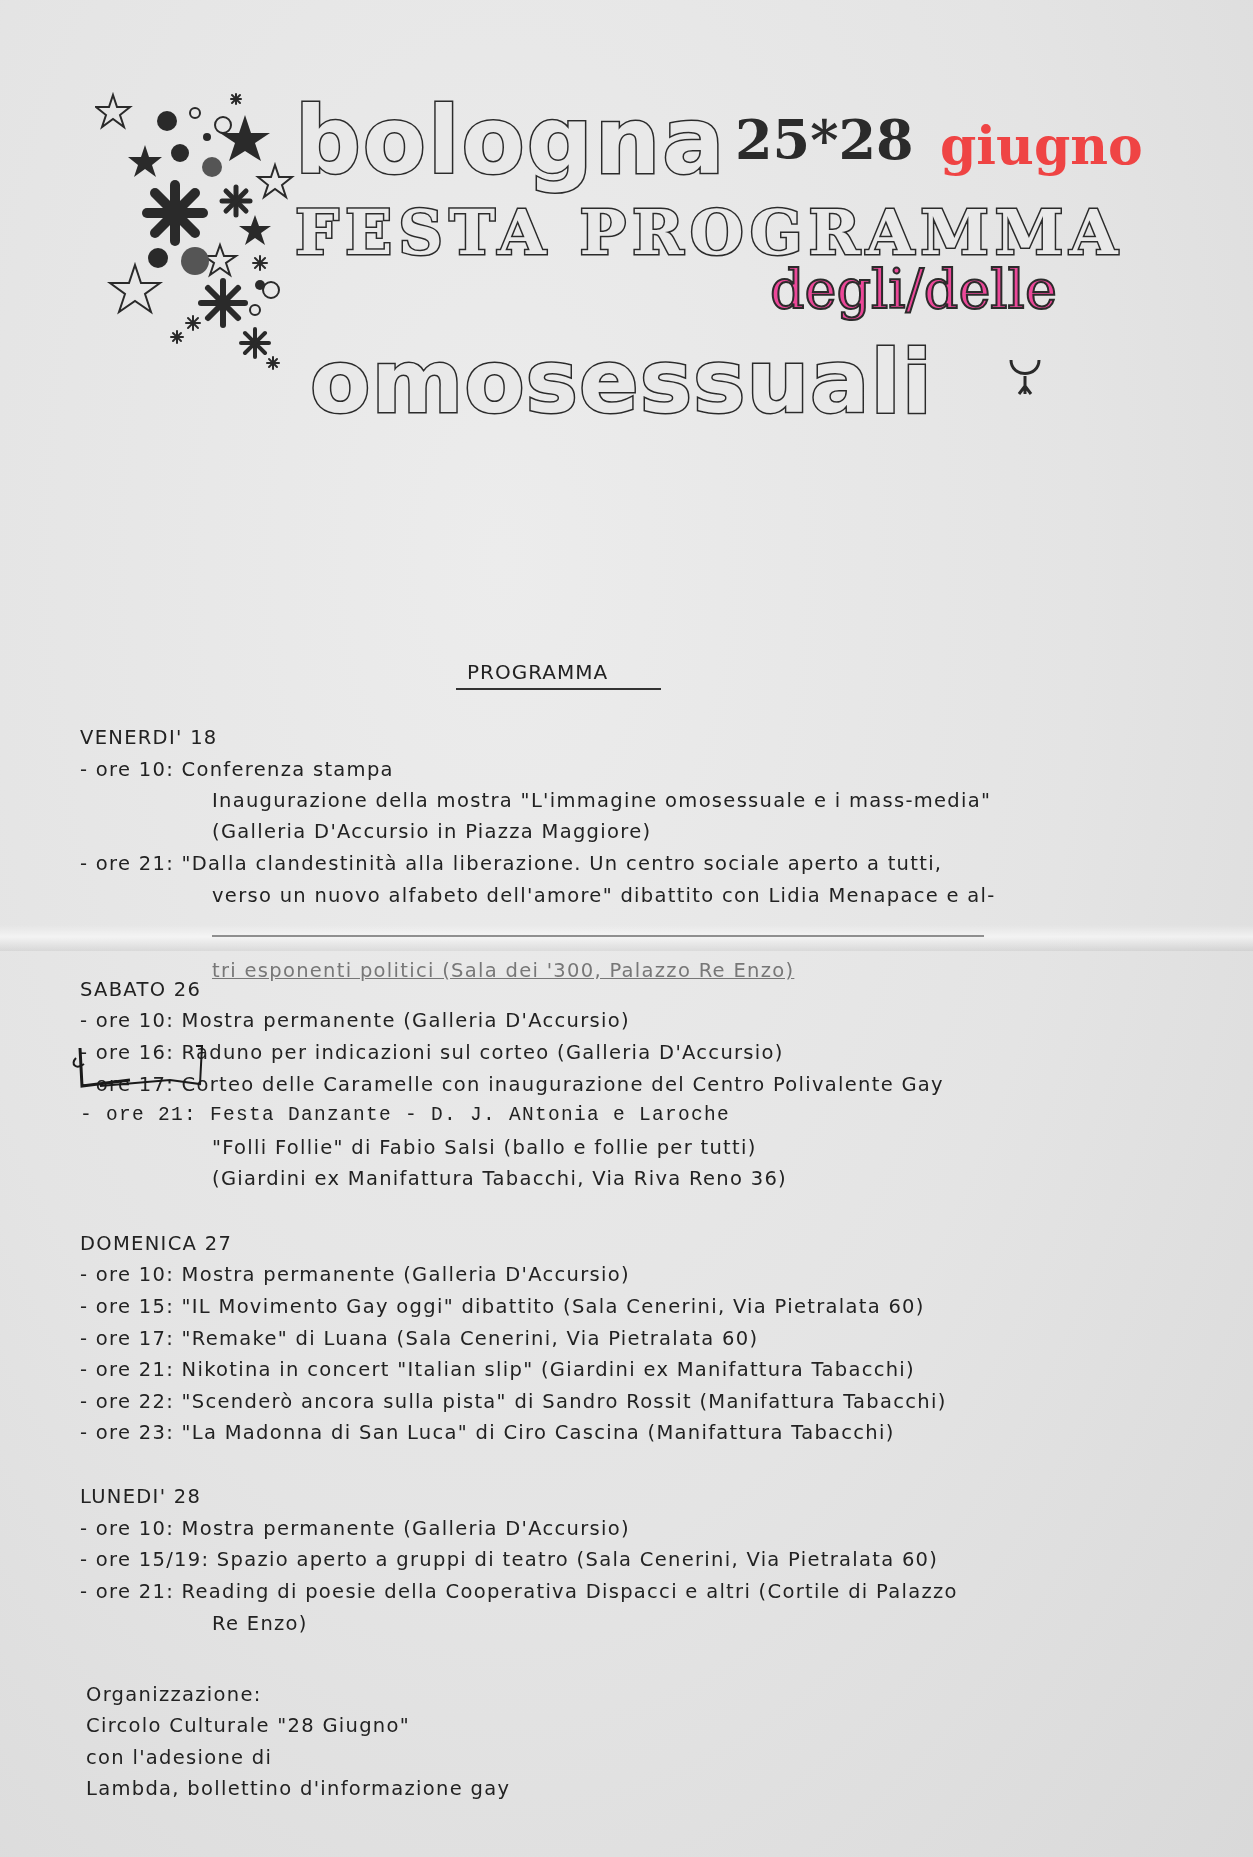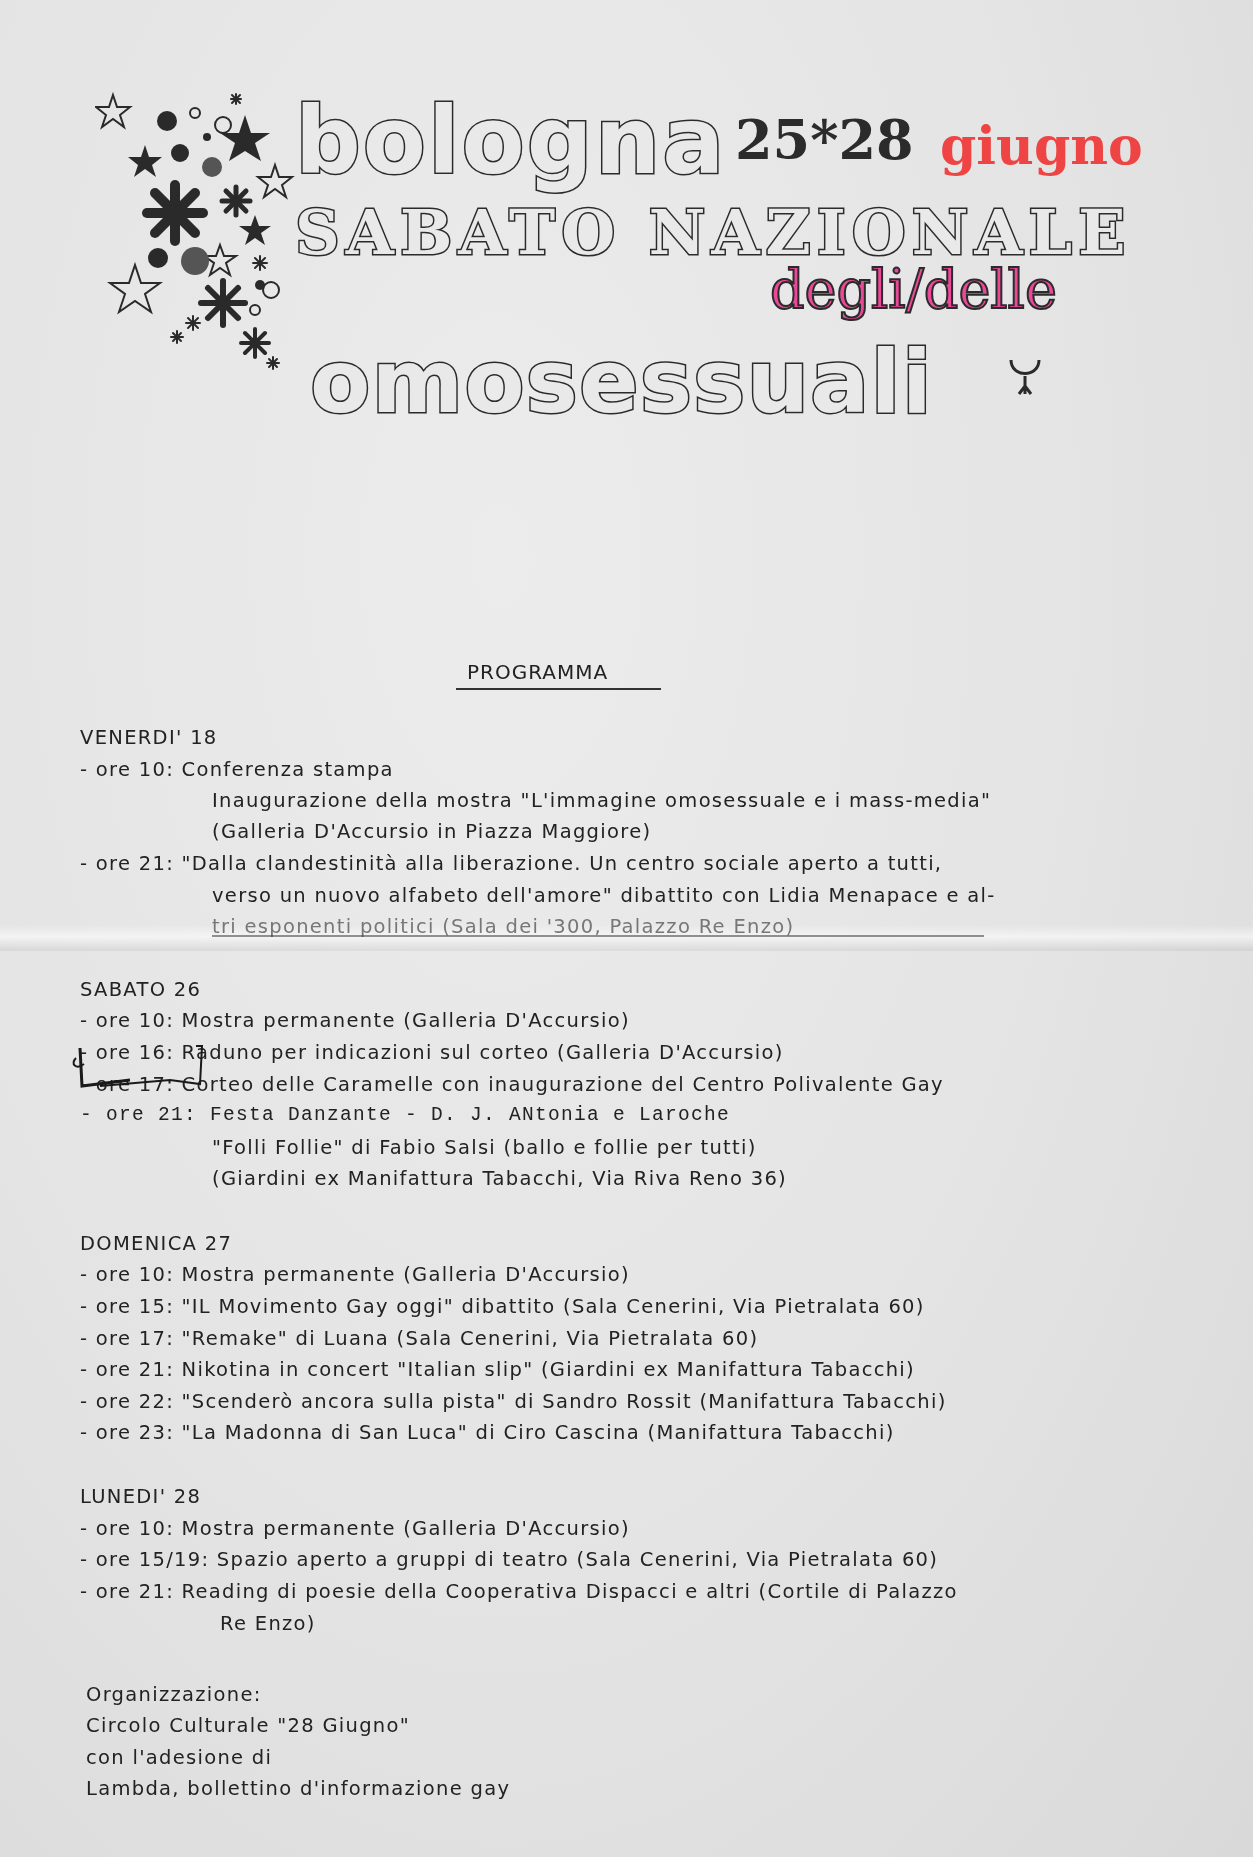--- a/index.html
+++ b/index.html
@@ -119,39 +119,39 @@
         <line x1="0" y1="-5" x2="0" y2="5"></line>
       <line x1="-4" y1="-4" x2="4" y2="4"></line>
         <line x1="-4" y1="4" x2="4" y2="-4"></line>
     </g>
   </g>
 </svg>
 
 <div class="title-line outline t-bologna">bologna</div>
 <div class="title-line t-date">25*28</div>
 <div class="title-line t-giugno">giugno</div>
-<div class="title-line outline t-festa">SABATO NAZIONALE</div>
+<div class="title-line outline t-festa">FESTA PROGRAMMA</div>
 <div class="title-line t-degli">degli/delle</div>
 <div class="title-line outline t-omo">omosessuali</div>
 
 <svg class="venus" viewBox="0 0 40 50">
   <path d="M6,8 C6,26 34,26 34,8" stroke="#2a2a2a" stroke-width="3" fill="none"></path>
   <path d="M20,24 L20,42 M14,42 L20,34 L26,42" stroke="#2a2a2a" stroke-width="3" fill="none"></path>
 </svg>
 
 <div class="txt prog">PROGRAMMA</div>
 <div class="prog-underline"></div>
 
 <div class="txt" style="left:80px; top:726px;">VENERDI' 18</div>
 <div class="txt" style="left:80px; top:758px;text-align:center;">- ore 10: Conferenza stampa</div>
 <div class="txt" style="left:212px; top:789px;">Inaugurazione della mostra "L'immagine omosessuale e i mass-media"</div>
 <div class="txt" style="left:212px; top:820px;">(Galleria D'Accursio in Piazza Maggiore)</div>
 <div class="txt" style="left:80px; top:852px;">- ore 21: "Dalla clandestinità alla liberazione. Un centro sociale aperto a tutti,</div>
 <div class="txt" style="left:212px; top:884px;">verso un nuovo alfabeto dell'amore" dibattito con Lidia Menapace e al-</div>
-<div class="txt" style="left:212px; top:915px; color:#777;">tri esponenti politici (Sala dei '300, Palazzo Re Enzo)</div>
+<div class="txt" style="left:212px; top:959px; color:#777;text-decoration:underline;">tri esponenti politici (Sala dei '300, Palazzo Re Enzo)</div>
 <div class="strike"></div>
 
 <div class="txt" style="left:80px; top:978px;">SABATO 26</div>
 <div class="txt" style="left:80px; top:1009px;">- ore 10: Mostra permanente (Galleria D'Accursio)</div>
 <div class="txt" style="left:80px; top:1041px;">- ore 16: Raduno per indicazioni sul corteo (Galleria D'Accursio)</div>
 <div class="txt" style="left:80px; top:1073px;">- ore 17: Corteo delle Caramelle con inaugurazione del Centro Polivalente Gay</div>
 <div class="txt" style="left:80px; top:1104px;font-family:Liberation Mono, monospace;">- ore 21: Festa Danzante - D. J. ANtonia e Laroche</div>
 <div class="txt" style="left:212px; top:1136px;">"Folli Follie" di Fabio Salsi   (ballo e follie per tutti)</div>
 <div class="txt" style="left:212px; top:1167px;">(Giardini ex Manifattura Tabacchi, Via Riva Reno 36)</div>
 
@@ -166,18 +166,18 @@
 <div class="txt" style="left:80px; top:1295px;">- ore 15: "IL Movimento Gay oggi" dibattito (Sala Cenerini, Via Pietralata 60)</div>
 <div class="txt" style="left:80px; top:1327px;">- ore 17: "Remake" di Luana  (Sala Cenerini, Via Pietralata 60)</div>
 <div class="txt" style="left:80px; top:1358px;">- ore 21: Nikotina in concert "Italian slip"  (Giardini ex Manifattura Tabacchi)</div>
 <div class="txt" style="left:80px; top:1390px;">- ore 22: "Scenderò ancora sulla pista" di Sandro Rossit (Manifattura Tabacchi)</div>
 <div class="txt" style="left:80px; top:1421px;">- ore 23: "La Madonna di San Luca" di Ciro Cascina  (Manifattura Tabacchi)</div>
 
 <div class="txt" style="left:80px; top:1485px;">LUNEDI' 28</div>
 <div class="txt" style="left:80px; top:1517px;">- ore 10: Mostra permanente (Galleria D'Accursio)</div>
 <div class="txt" style="left:80px; top:1548px;">- ore 15/19: Spazio aperto a gruppi di teatro (Sala Cenerini, Via Pietralata 60)</div>
 <div class="txt" style="left:80px; top:1580px;">- ore 21: Reading di poesie della Cooperativa Dispacci e altri (Cortile di Palazzo</div>
-<div class="txt" style="left:212px; top:1612px;margin-left:8px;">Re Enzo)</div>
+<div class="txt" style="left:212px; top:1612px;">Re Enzo)</div>
 
 <div class="txt" style="left:86px; top:1683px;">Organizzazione:</div>
 <div class="txt" style="left:86px; top:1714px;">Circolo Culturale "28 Giugno"</div>
 <div class="txt" style="left:86px; top:1746px;">con l'adesione di</div>
 <div class="txt" style="left:86px; top:1777px;">Lambda, bollettino d'informazione gay</div>
 
 </body></html>

